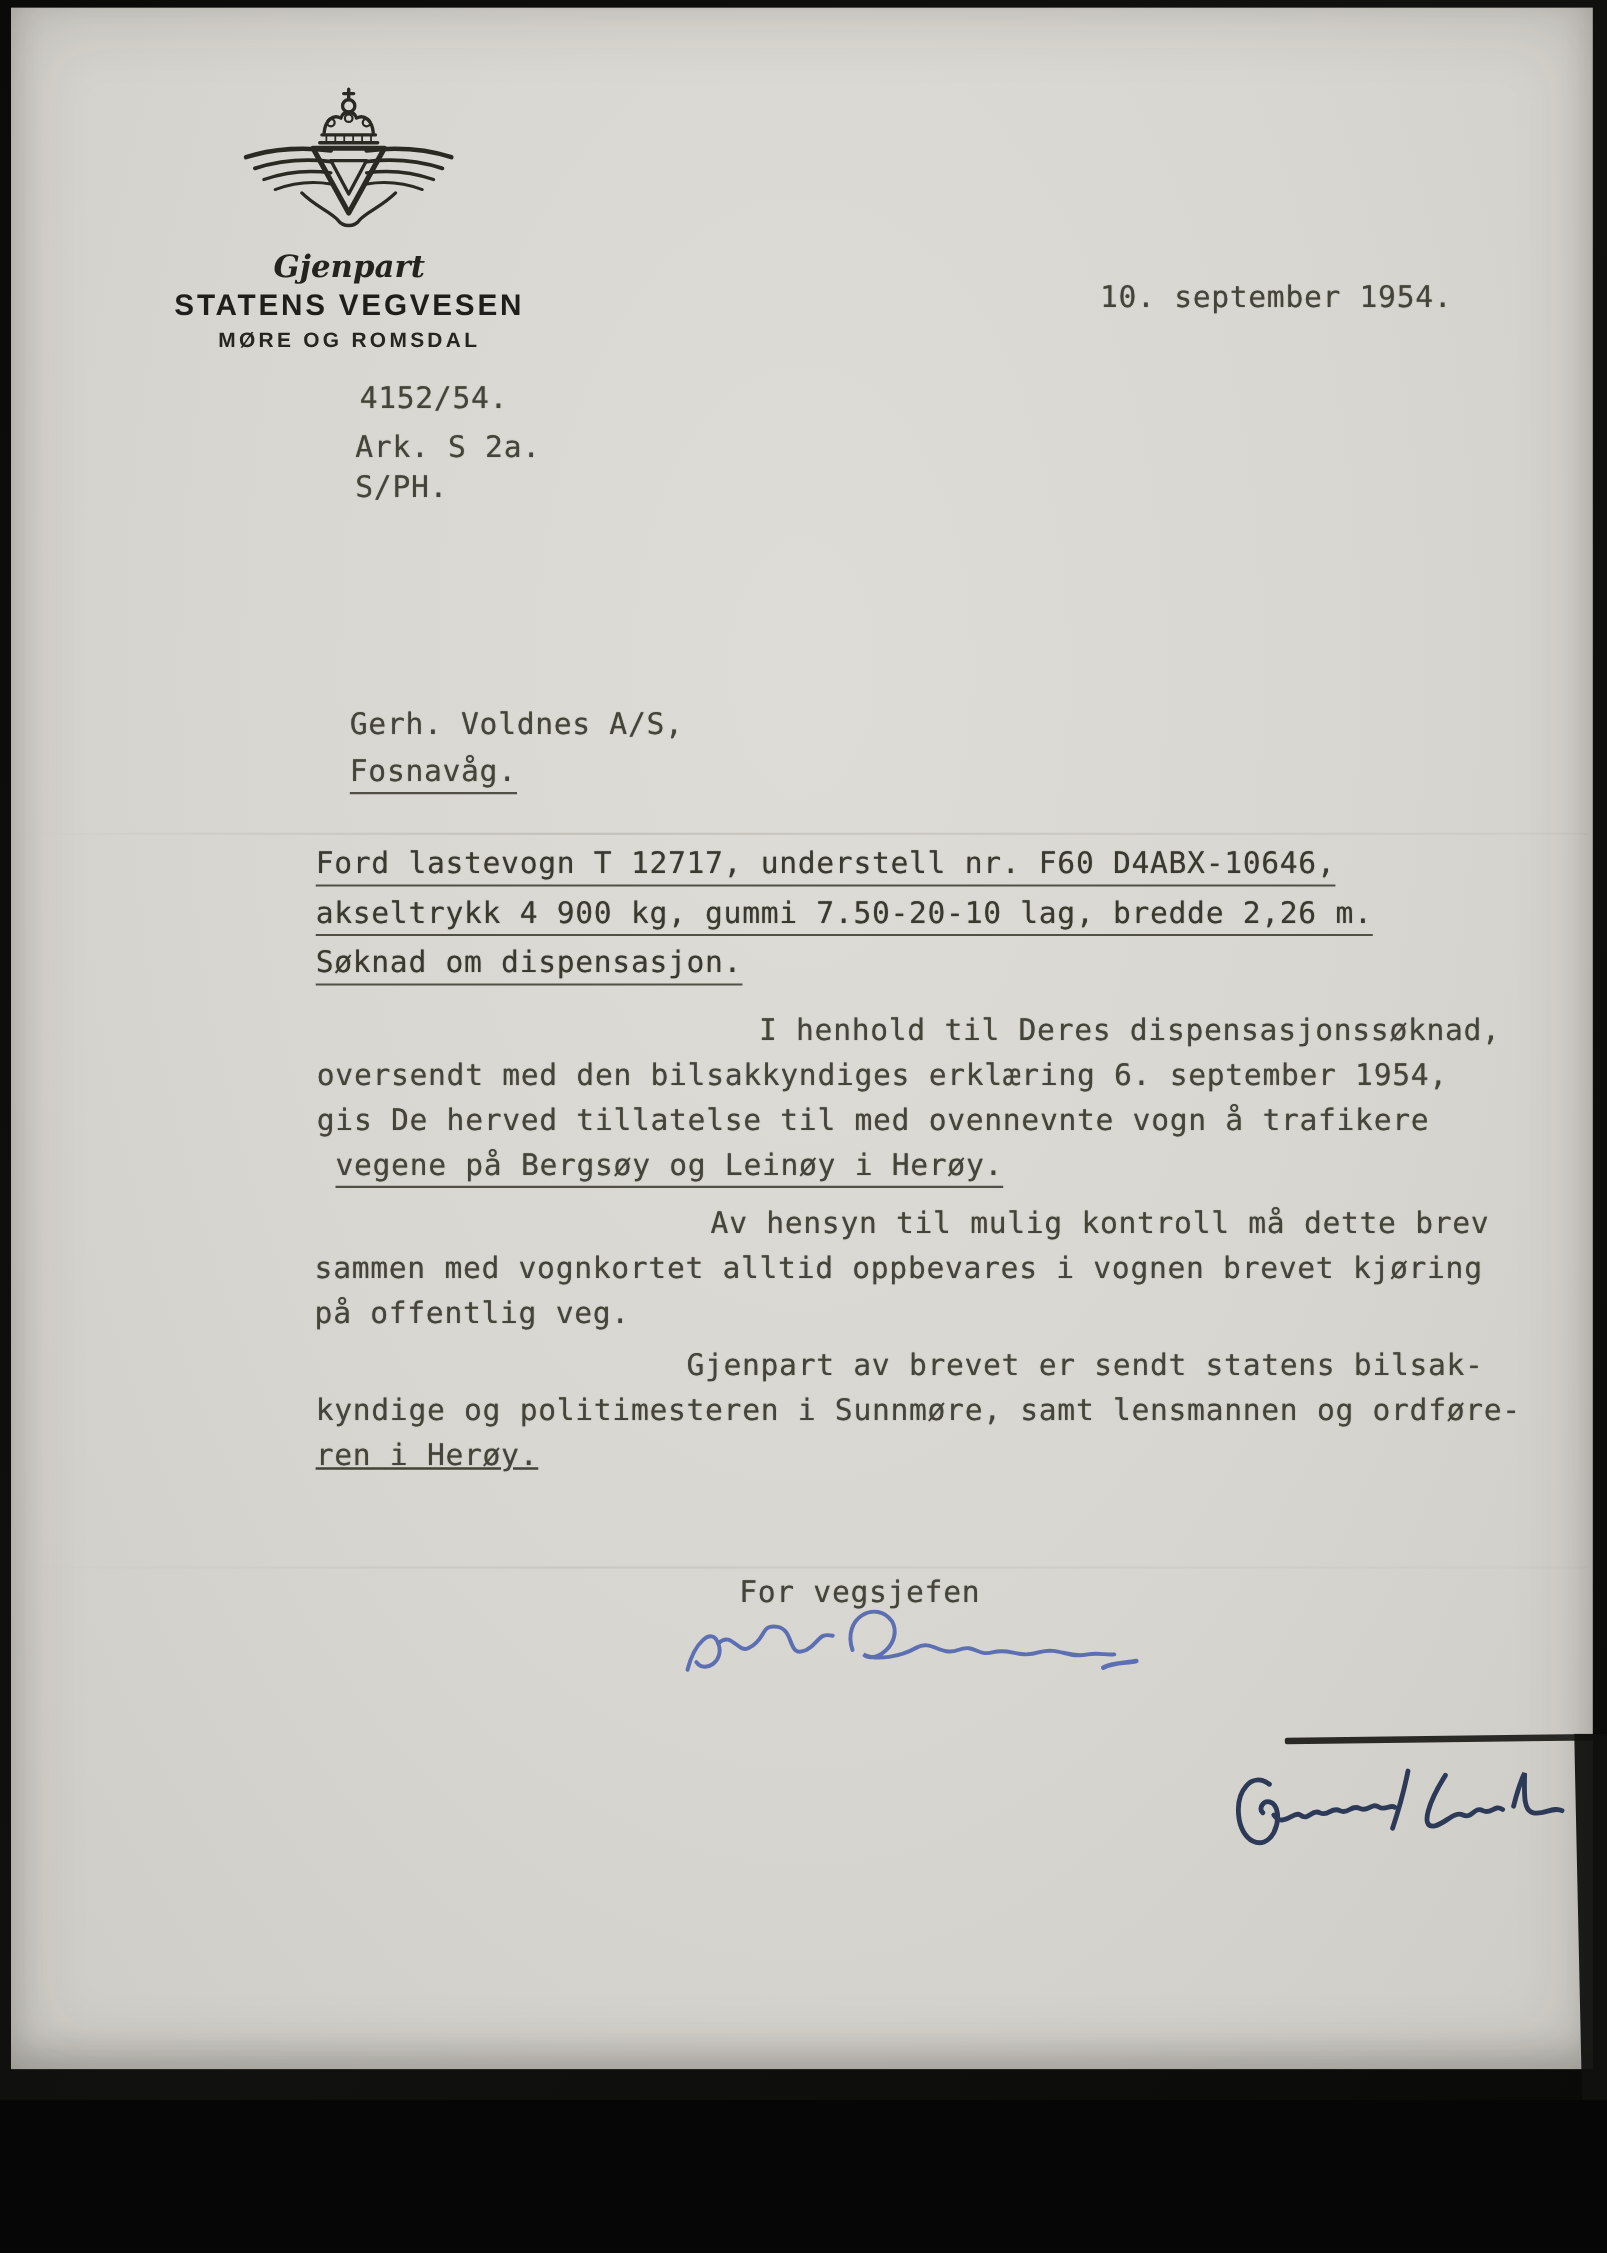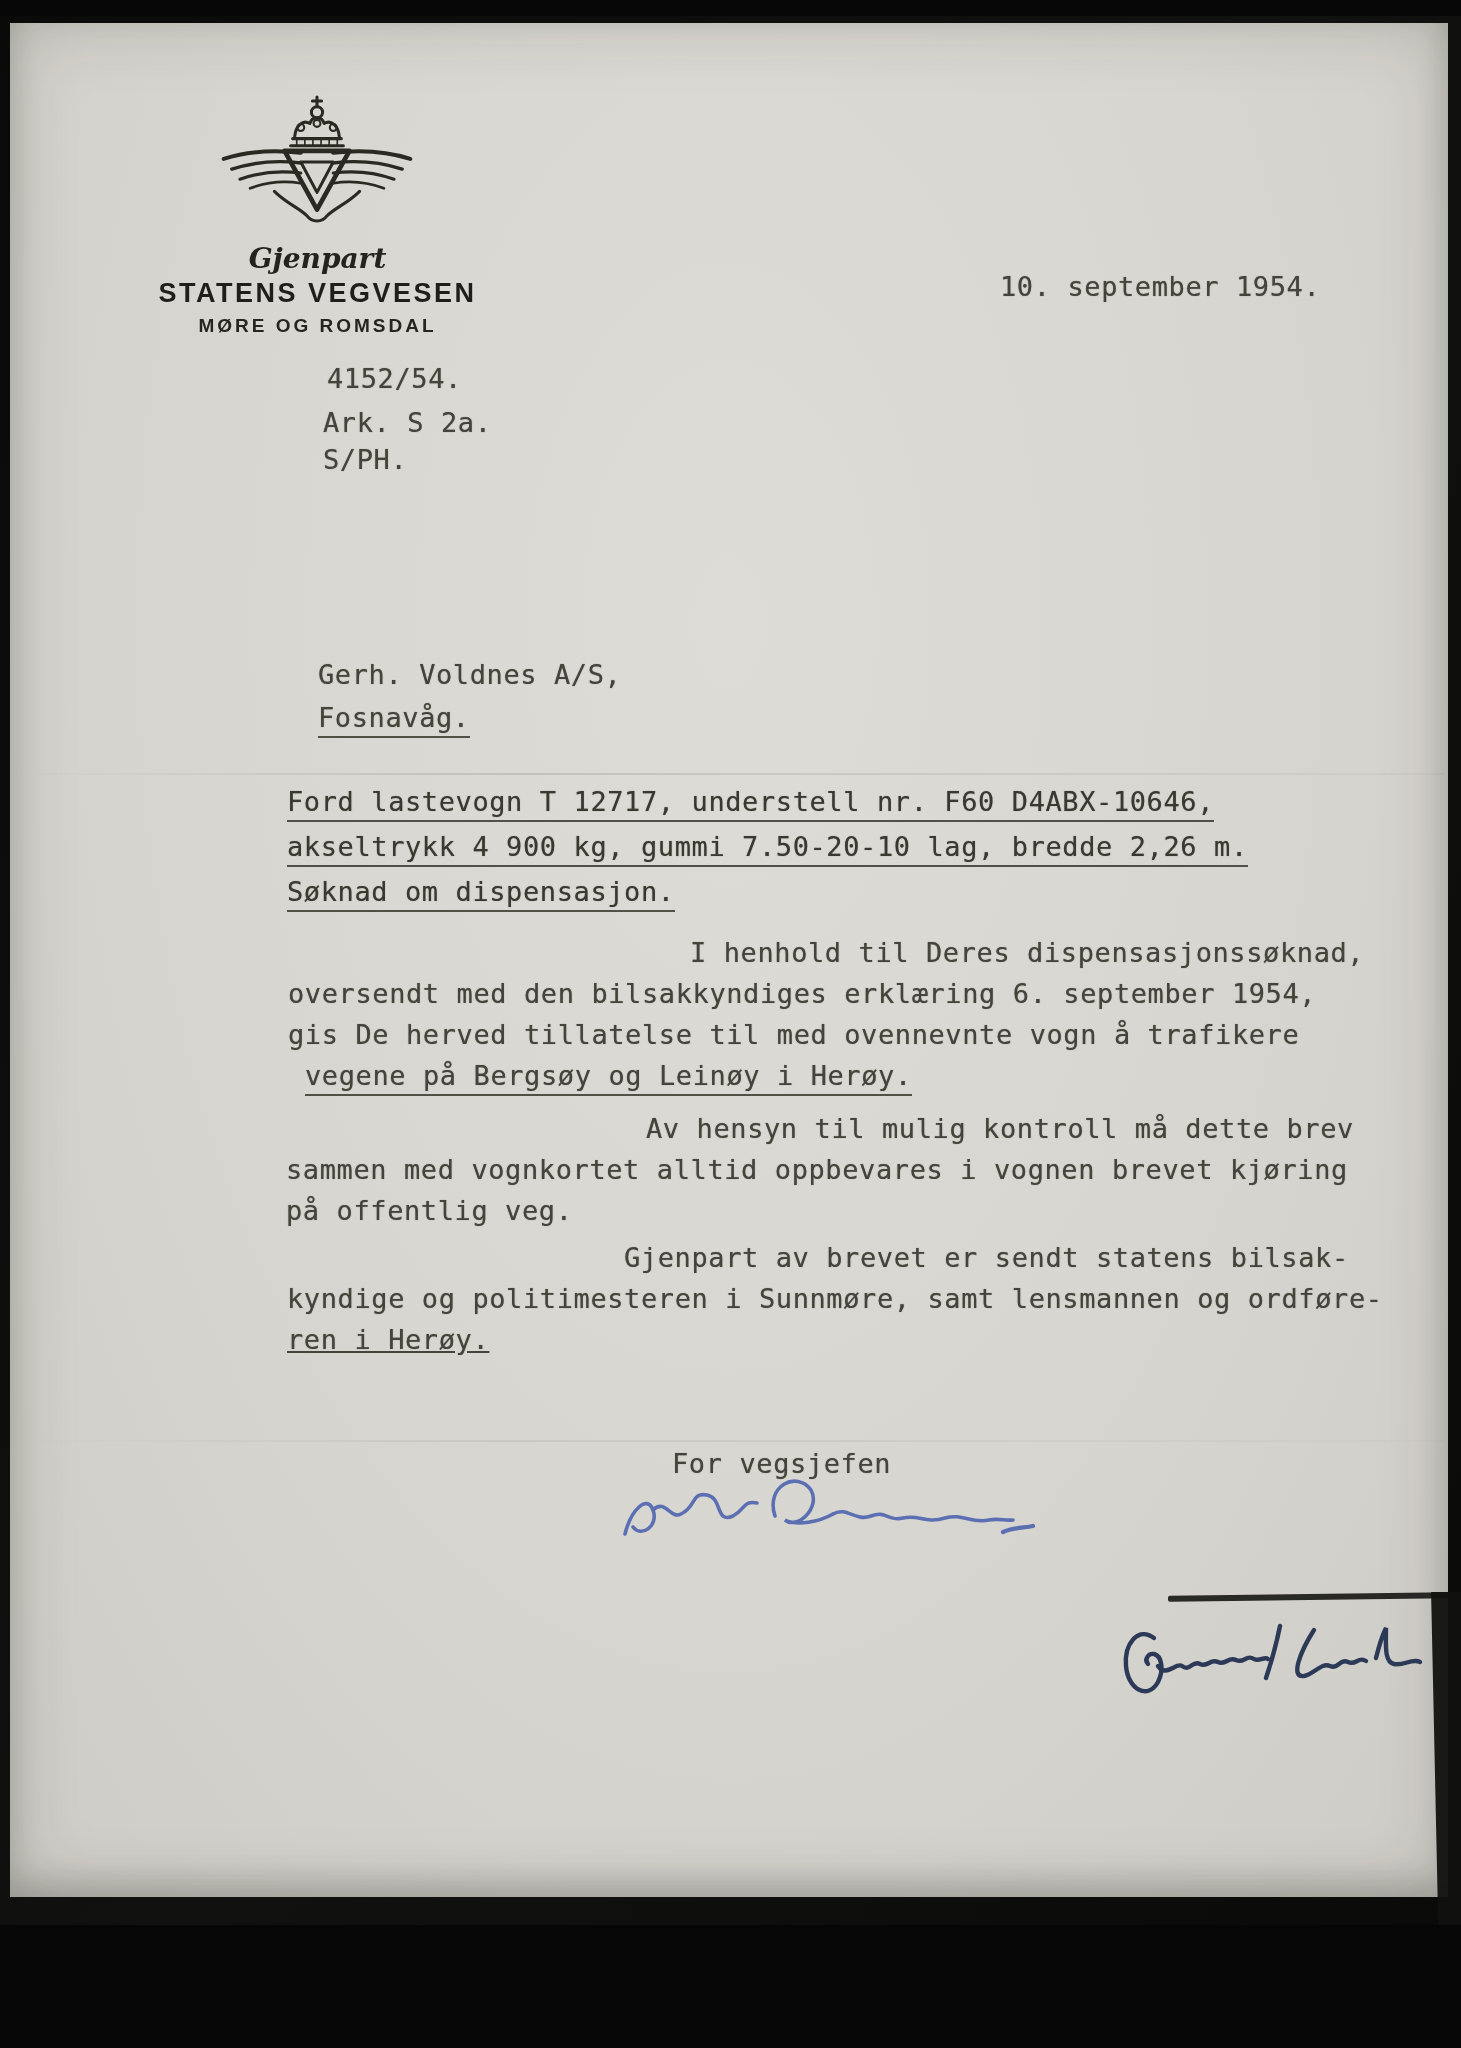--- a/index.html
+++ b/index.html
@@ -1,17 +1,17 @@
 <!DOCTYPE html>
 <html><head>
 <meta charset="utf-8">
 <style>
   html,body{margin:0;padding:0;background:#060606;}
   .photo{
-    position:relative;width:1461px;height:1909px;margin:16px auto;overflow:hidden;
+    position:relative;width:1461px;height:1909px;margin:0 auto;overflow:hidden;
     background:linear-gradient(120deg,#0a0a09 0%,#111110 50%,#0a0a09 100%);
     font-family:"DejaVu Sans Mono",monospace;
   }
   .paper{
     position:absolute;left:10px;top:7px;right:13px;bottom:28px;
     background:radial-gradient(ellipse at 50% 32%,#dedcd6 0%,#d8d6d0 52%,#ceccc6 100%);
     box-shadow:inset 0 0 70px rgba(40,38,30,0.18), inset 0 -14px 30px rgba(20,20,16,0.18);
   }
   .fold{position:absolute;left:12px;right:16px;height:2px;background:linear-gradient(to right,rgba(110,108,98,0),rgba(110,108,98,0.22) 35%,rgba(110,108,98,0.06));}
   .artifact{position:absolute;background:#11110f;}

